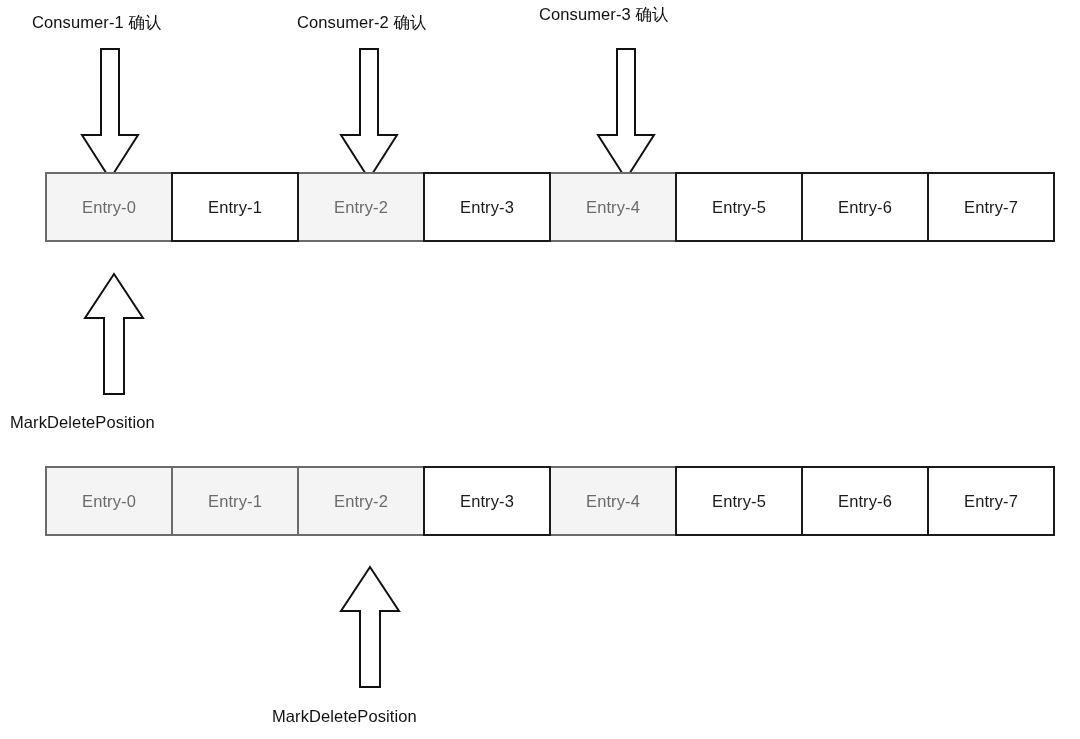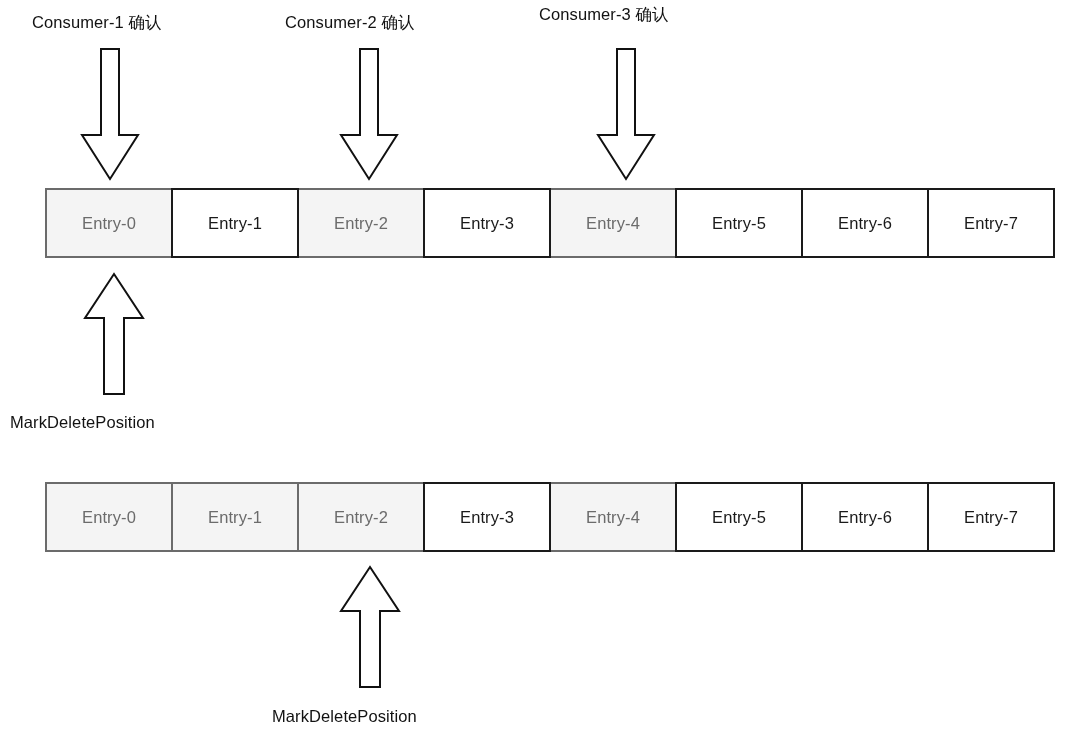--- a/index.html
+++ b/index.html
@@ -28,20 +28,21 @@
     color: #121212;
     white-space: nowrap;
     letter-spacing: 0.1px;
   }
 
   
   .entry-row {
     position: absolute;
     display: flex;
     height: 54px;
+    align-items: flex-end;
   }
   .entry-cell {
     width: 128px;
     height: 70px;
     box-sizing: border-box;
     display: flex;
     align-items: center;
     justify-content: center;
     font-size: 16.5px;
     letter-spacing: 0.1px;
@@ -76,21 +77,21 @@
     stroke-linejoin: miter;
   }
 </style>
 </head>
 <body>
 
 <div id="canvas">
 
   <div class="label" style="left:32px; top:12px;">Consumer-1 确认</div>
 
-  <div class="label" style="left:285px; top:12px;">Consumer-2 确认</div>
+  <div class="label" style="left:297px; top:12px;">Consumer-2 确认</div>
 
   <div class="label" style="left:539px; top:4px;">Consumer-3 确认</div>
 
   <div class="arrow" style="left:80px; top:48px;">
     <svg width="60" height="134" viewBox="0 0 60 134">
       <polygon points="21,1 39,1 39,87 58,87 30,131 2,87 21,87"></polygon>
     </svg>
   </div>
 
   <div class="arrow" style="left:339px; top:48px;">

